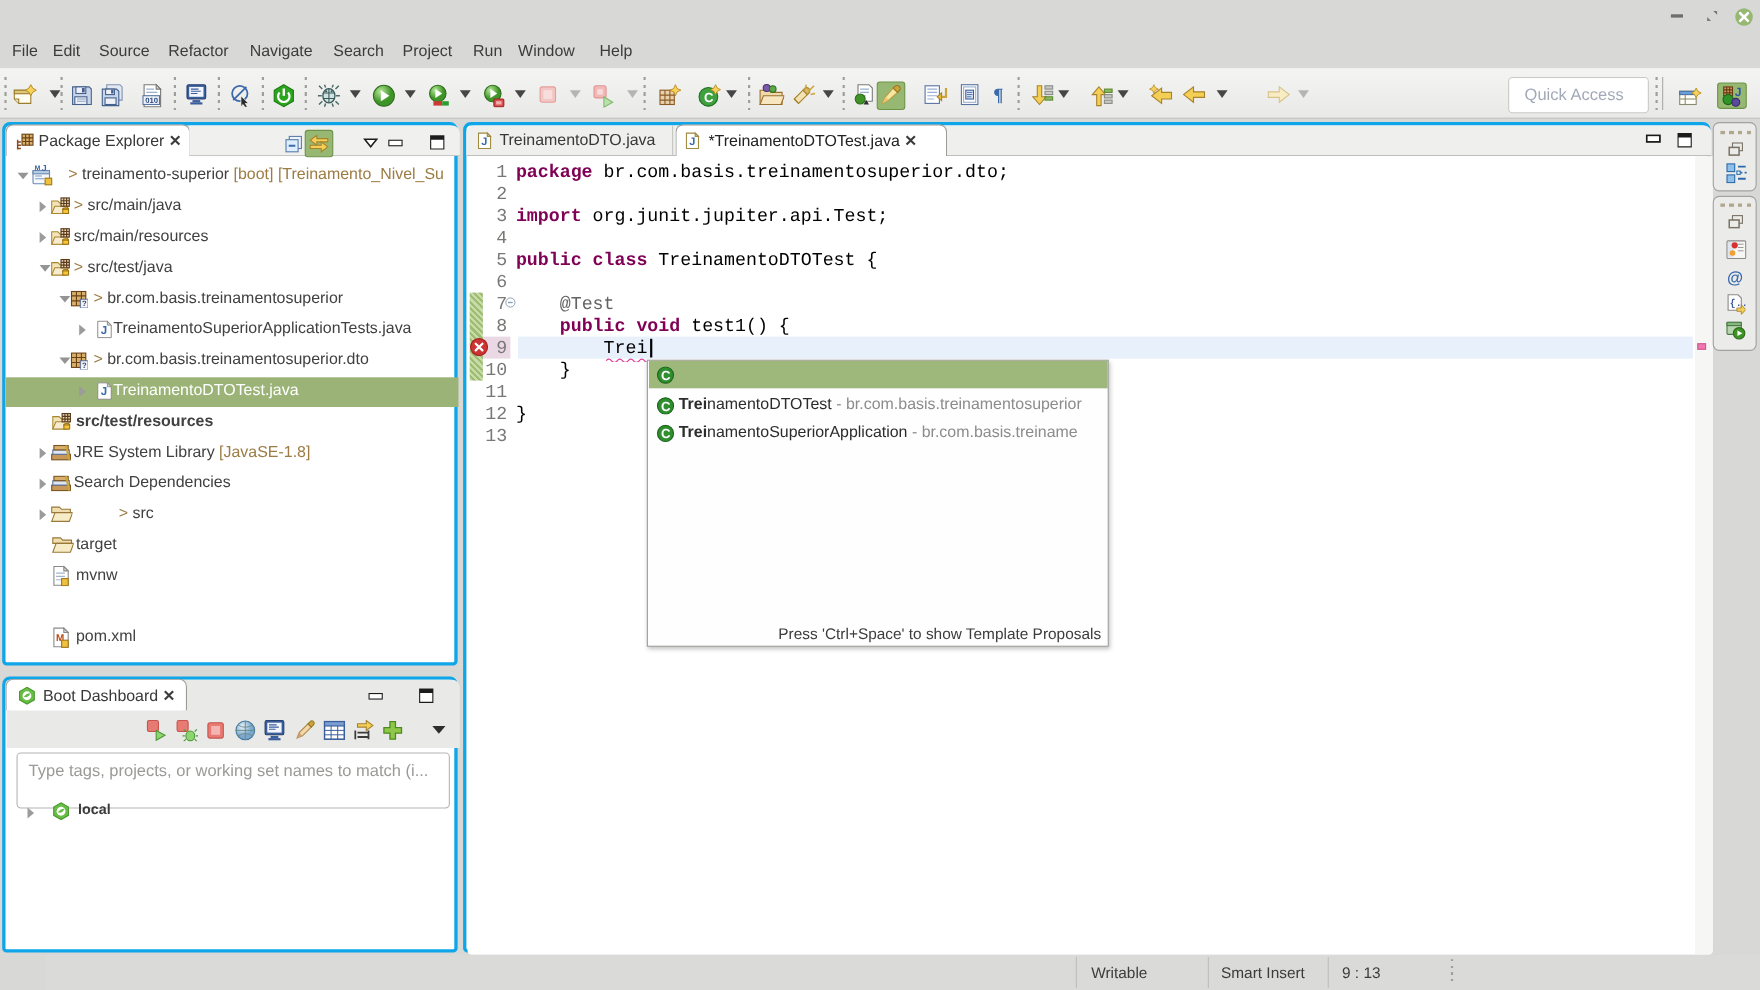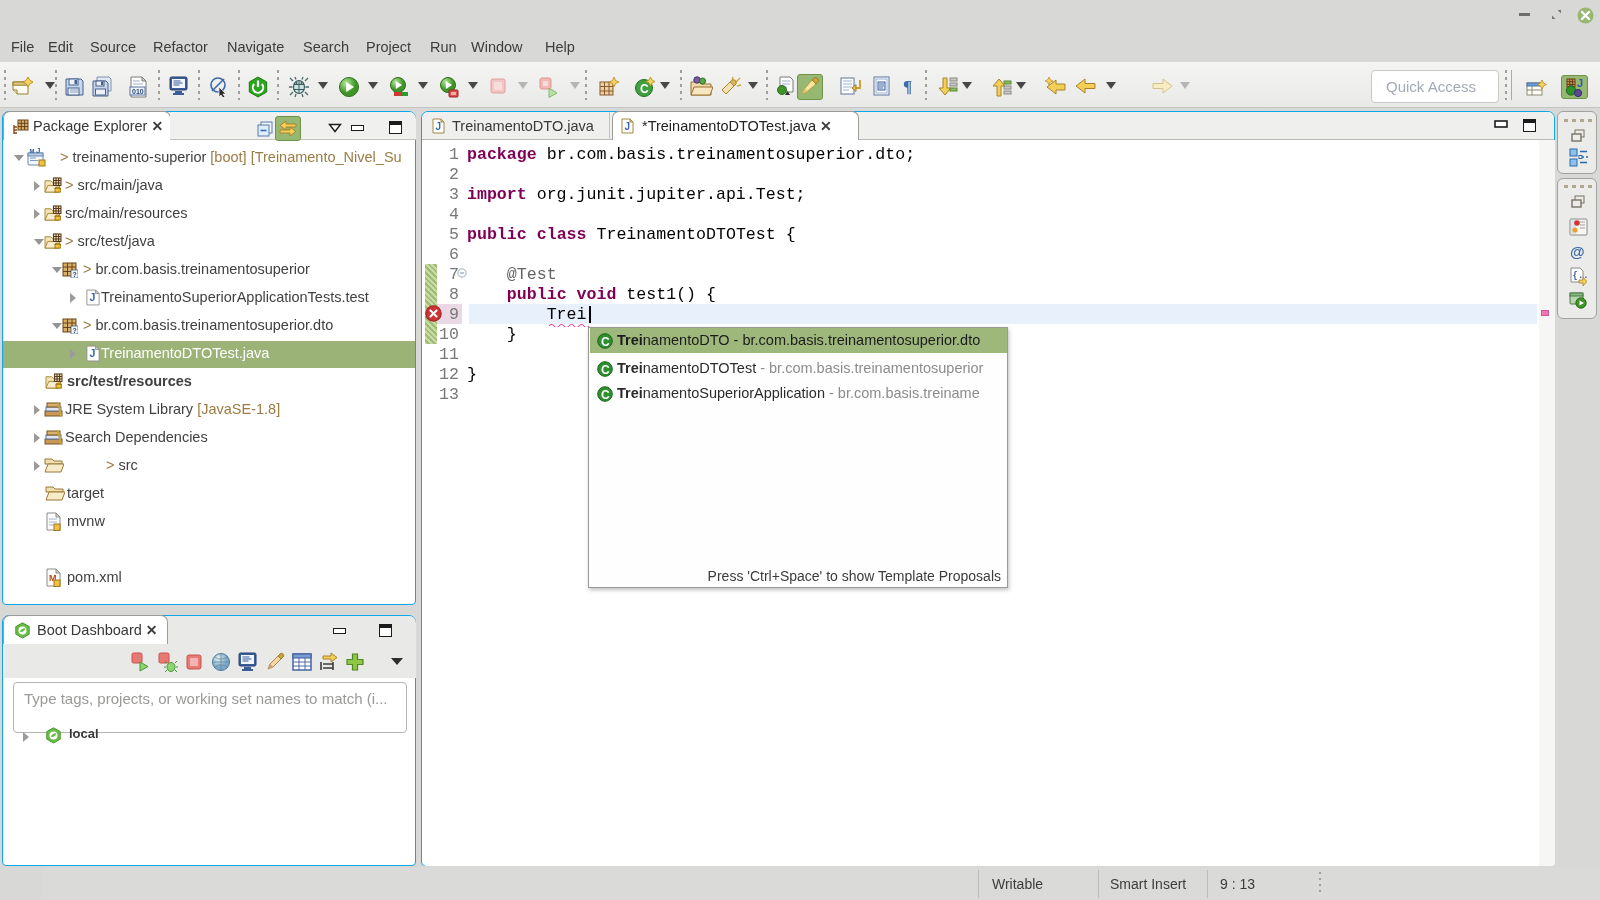--- a/index.html
+++ b/index.html
@@ -14,21 +14,21 @@
   .menu { position:absolute; top:5px; font-size:14.5px; color:#3c3c3c; }
   #toolbar { left:0; top:62px; width:1600px; height:46px;
      background:linear-gradient(#f4f4f3,#e9e9e7); border-bottom:1px solid #c4c4c2; }
   .tsep { position:absolute; top:8px; width:2px; height:30px;
      background:repeating-linear-gradient(#9e9e9a 0 3px, transparent 3px 7px); }
   .ti { position:absolute; top:14px; }
   .caret { position:absolute; top:20px; width:0; height:0; border-left:5.5px solid transparent;
      border-right:5.5px solid transparent; border-top:7px solid #464646; }
   .caret.pale { border-top-color:#b5b5b2; }
   
-  .panel { position:absolute; background:#fff; border:1px solid #0ea5e9; border-radius:7px 7px 4px 4px; }
+  .panel { position:absolute; background:#fff; border:3px solid #0ea5e9; border-radius:7px 7px 4px 4px; }
   
   #pkx { left:2px; top:111px; width:414px; height:494px; }
   #bootd { left:2px; top:615px; width:414px; height:251px; }
   #editor { left:421px; top:111px; width:1134px; height:755px; }
   .vtab { position:absolute; top:-1px; height:29px; background:#fff; border:1px solid #9c9c99;
       border-bottom:none; border-radius:7px 7px 0 0; }
   .tabtext { position:absolute; top:6px; font-size:14.5px; color:#383838; white-space:nowrap; }
   .tclose { color:#3c3c3c; font-size:14px; font-weight:bold; font-family:"Liberation Sans"; }
   
   .trow { position:absolute; left:1px; width:412px; height:28px; font-size:14.5px; color:#414141; white-space:nowrap; }
@@ -395,21 +395,21 @@
         </svg>
         <span class="lbl" style="left:79px;"><span class="dec">&gt; </span>br.com.basis.treinamentosuperior</span>
       </div>
 <div class="trow" style="top:143px;">
         <div class="arr-c" style="left:66px;"></div>
         <svg class="abs" style="left:82px;top:5px;" width="14" height="17" viewBox="0 0 16 19">
           <path d="M1 1 h10 l4 4 v13 h-14 z" fill="#fff" stroke="#8a8a88"></path>
           <path d="M11 1 l4 4 h-4 z" fill="#d8d8d4" stroke="#8a8a88"></path>
           <text x="4" y="14" font-size="12" font-weight="bold" fill="#3a6aaa" font-family="Liberation Sans">J</text>
         </svg>
-        <span class="lbl" style="left:97px;">TreinamentoSuperiorApplicationTests.test</span>
+        <span class="lbl" style="left:97px;">TreinamentoSuperiorApplicationTests.java</span>
       </div>
 <div class="trow" style="top:171px;">
         <div class="arr-o" style="left:48px;"></div>
         <svg class="abs" style="left:57px;top:5px;" width="17" height="17" viewBox="0 0 17 17">
           <rect x="2" y="2" width="13" height="13" fill="#d8b06a" stroke="#6a4218"></rect>
           <path d="M2 6 h13 M2 10.5 h13 M6.5 2 v13 M11 2 v13" stroke="#6a4218"></path>
           <rect x="10" y="9" width="7" height="8" fill="#fff" stroke="#3a5a9a" stroke-width="0.8" opacity="0.9"></rect>
           <text x="11.5" y="15.5" font-size="7" font-weight="bold" fill="#2a4a8a" font-family="Liberation Sans">?</text>
         </svg>
         <span class="lbl" style="left:79px;"><span class="dec">&gt; </span>br.com.basis.treinamentosuperior.dto</span>
@@ -640,21 +640,20 @@
     <div class="abs" style="left:1118px;top:170px;width:8px;height:6px;background:#f077b0;border:1px solid #d05a94;"></div>
   </div>
 </div>
 
 <div class="abs" id="popup">
   <div class="pitem" style="top:0;height:25px;background:#9eb87c;">
     <svg class="abs" style="left:7px;top:5px;" width="16" height="16" viewBox="0 0 16 16">
         <circle cx="8" cy="8" r="7.3" fill="#2f8f2f" stroke="#1a661a"></circle>
         <text x="4" y="12.5" font-size="12" font-weight="bold" fill="#fff" font-family="Liberation Sans">C</text>
       </svg>
-    <span class="ptxt" style="color:#1c1c1c;"><b>Trei</b>namentoDTO - br.com.basis.treinamentosuperior.dto</span>
   </div>
   <div class="pitem" style="top:28px;height:25px;">
     <svg class="abs" style="left:7px;top:5px;" width="16" height="16" viewBox="0 0 16 16">
         <circle cx="8" cy="8" r="7.3" fill="#2f8f2f" stroke="#1a661a"></circle>
         <text x="4" y="12.5" font-size="12" font-weight="bold" fill="#fff" font-family="Liberation Sans">C</text>
       </svg>
     <span class="ptxt" style="color:#2c2c2c;"><b>Trei</b>namentoDTOTest<span class="pgray"> - br.com.basis.treinamentosuperior</span></span>
   </div>
   <div class="pitem" style="top:53px;height:25px;">
     <svg class="abs" style="left:7px;top:5px;" width="16" height="16" viewBox="0 0 16 16">

